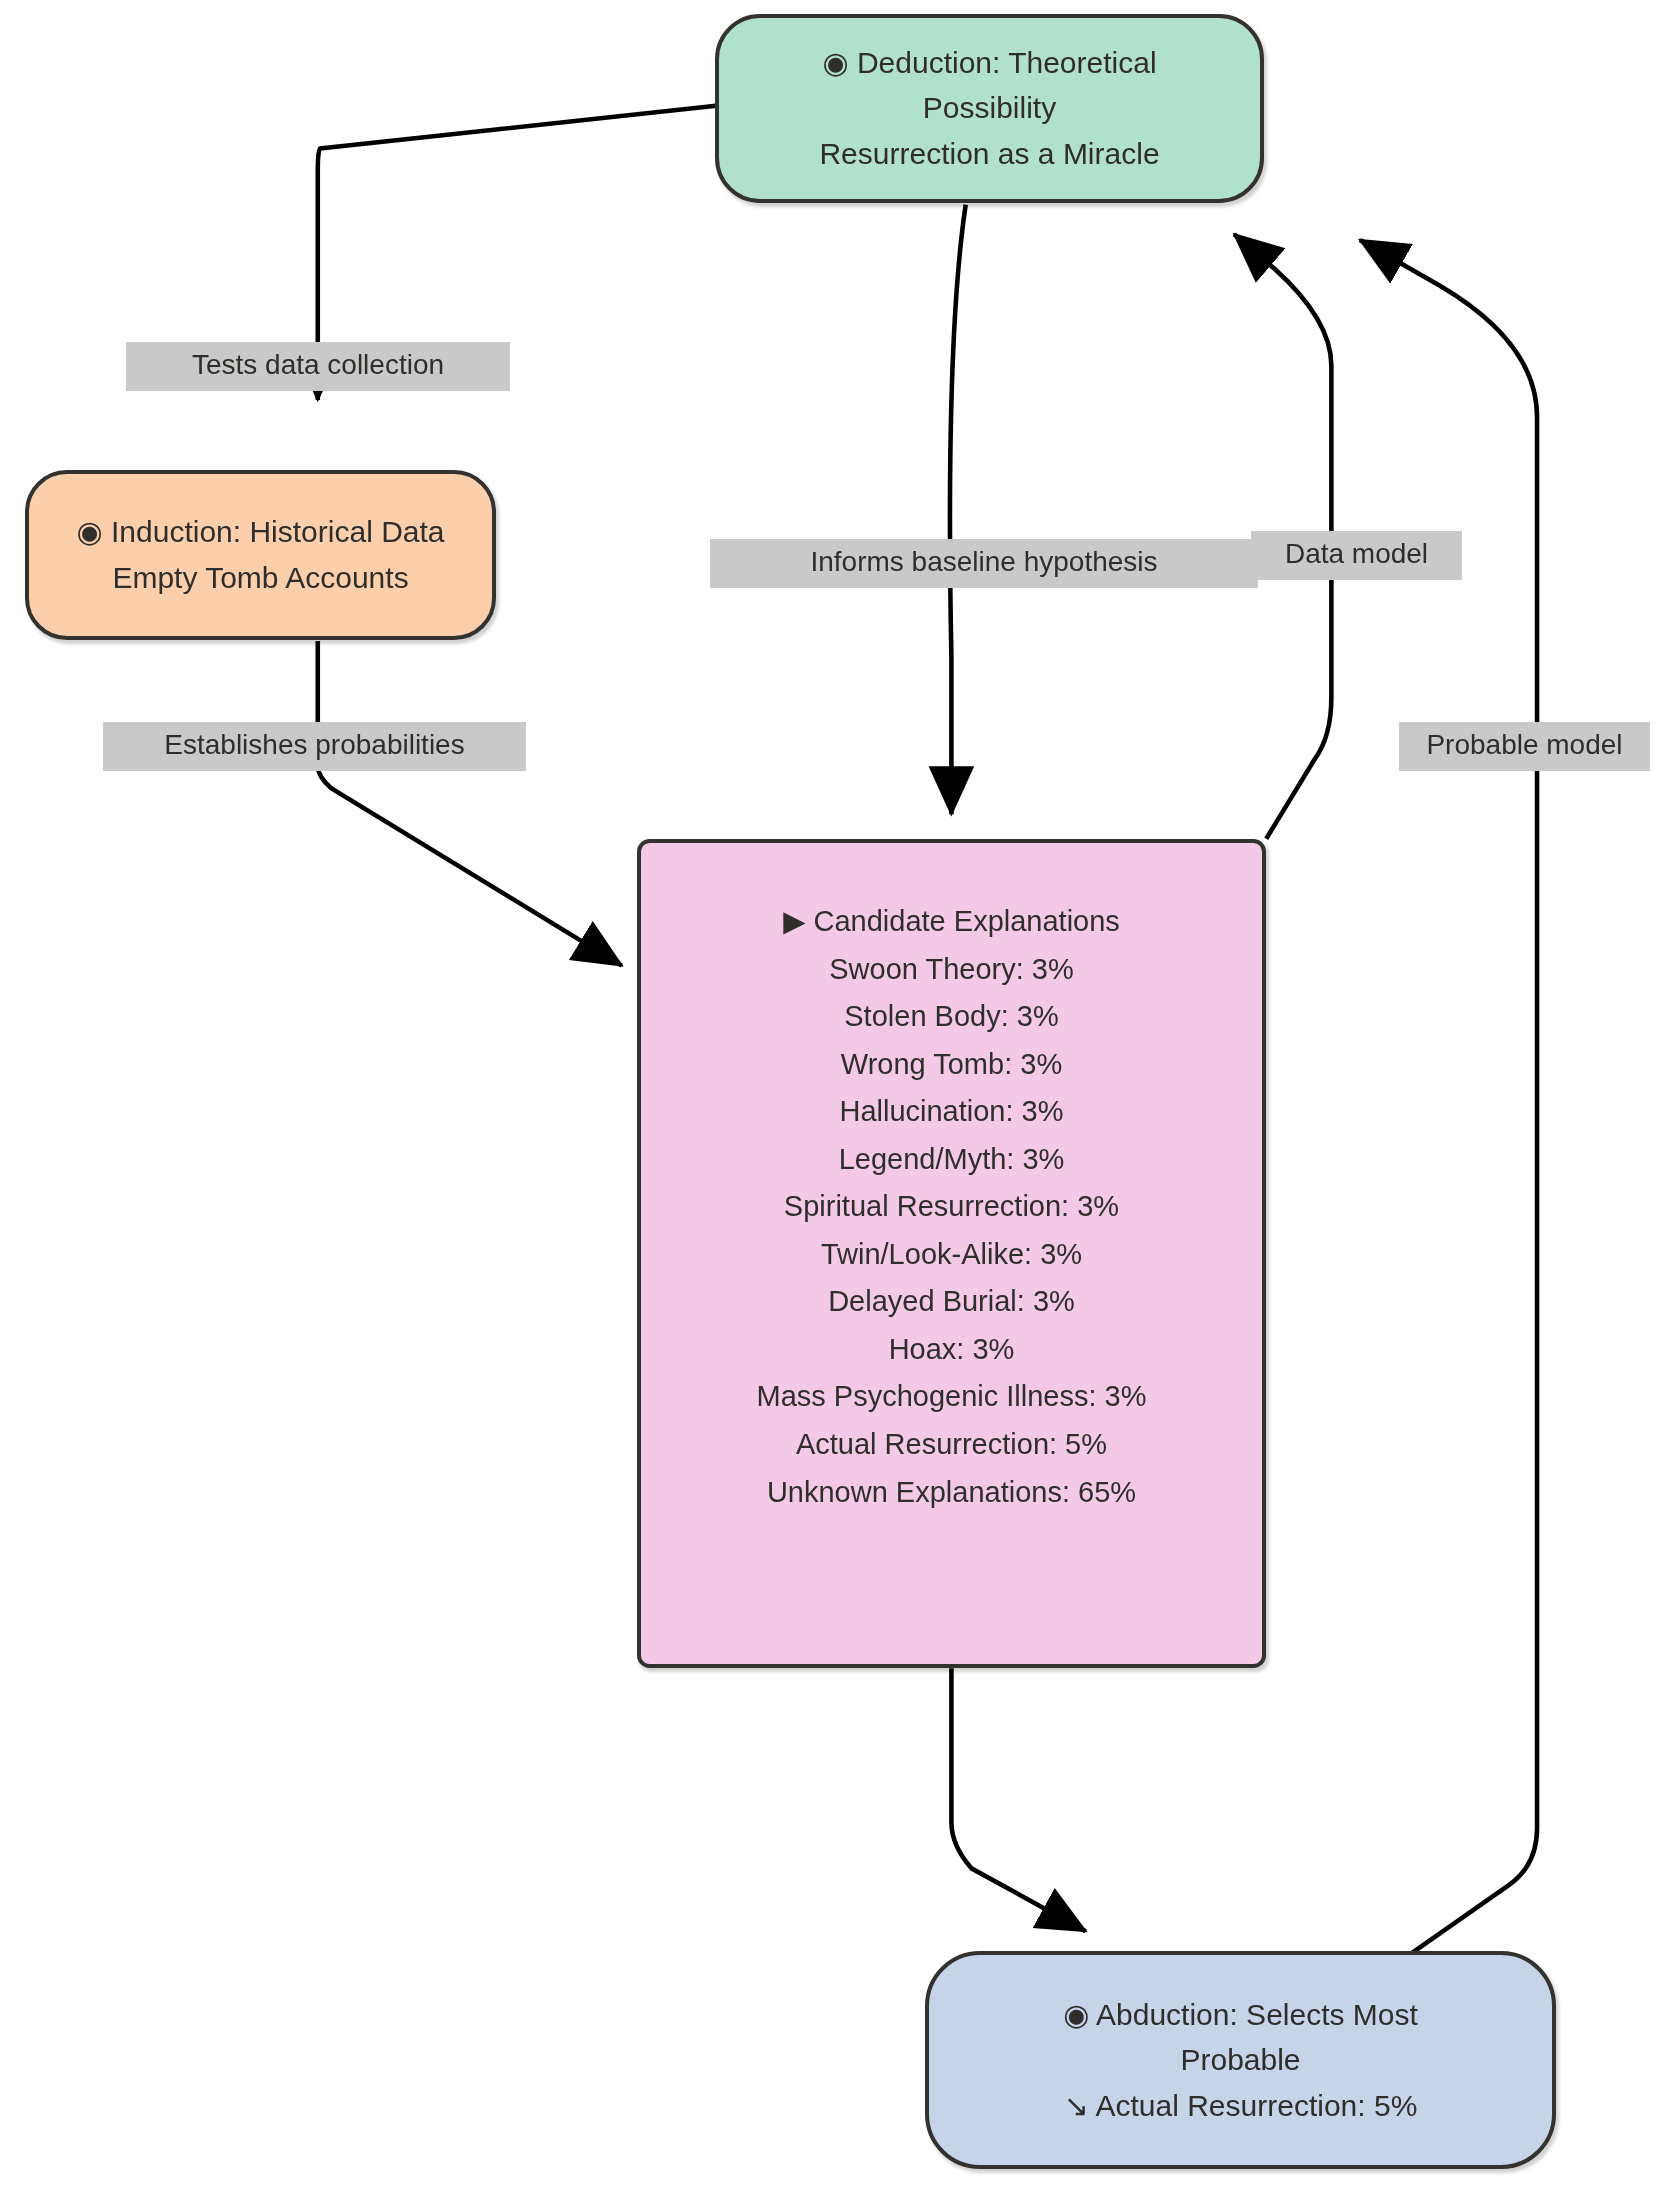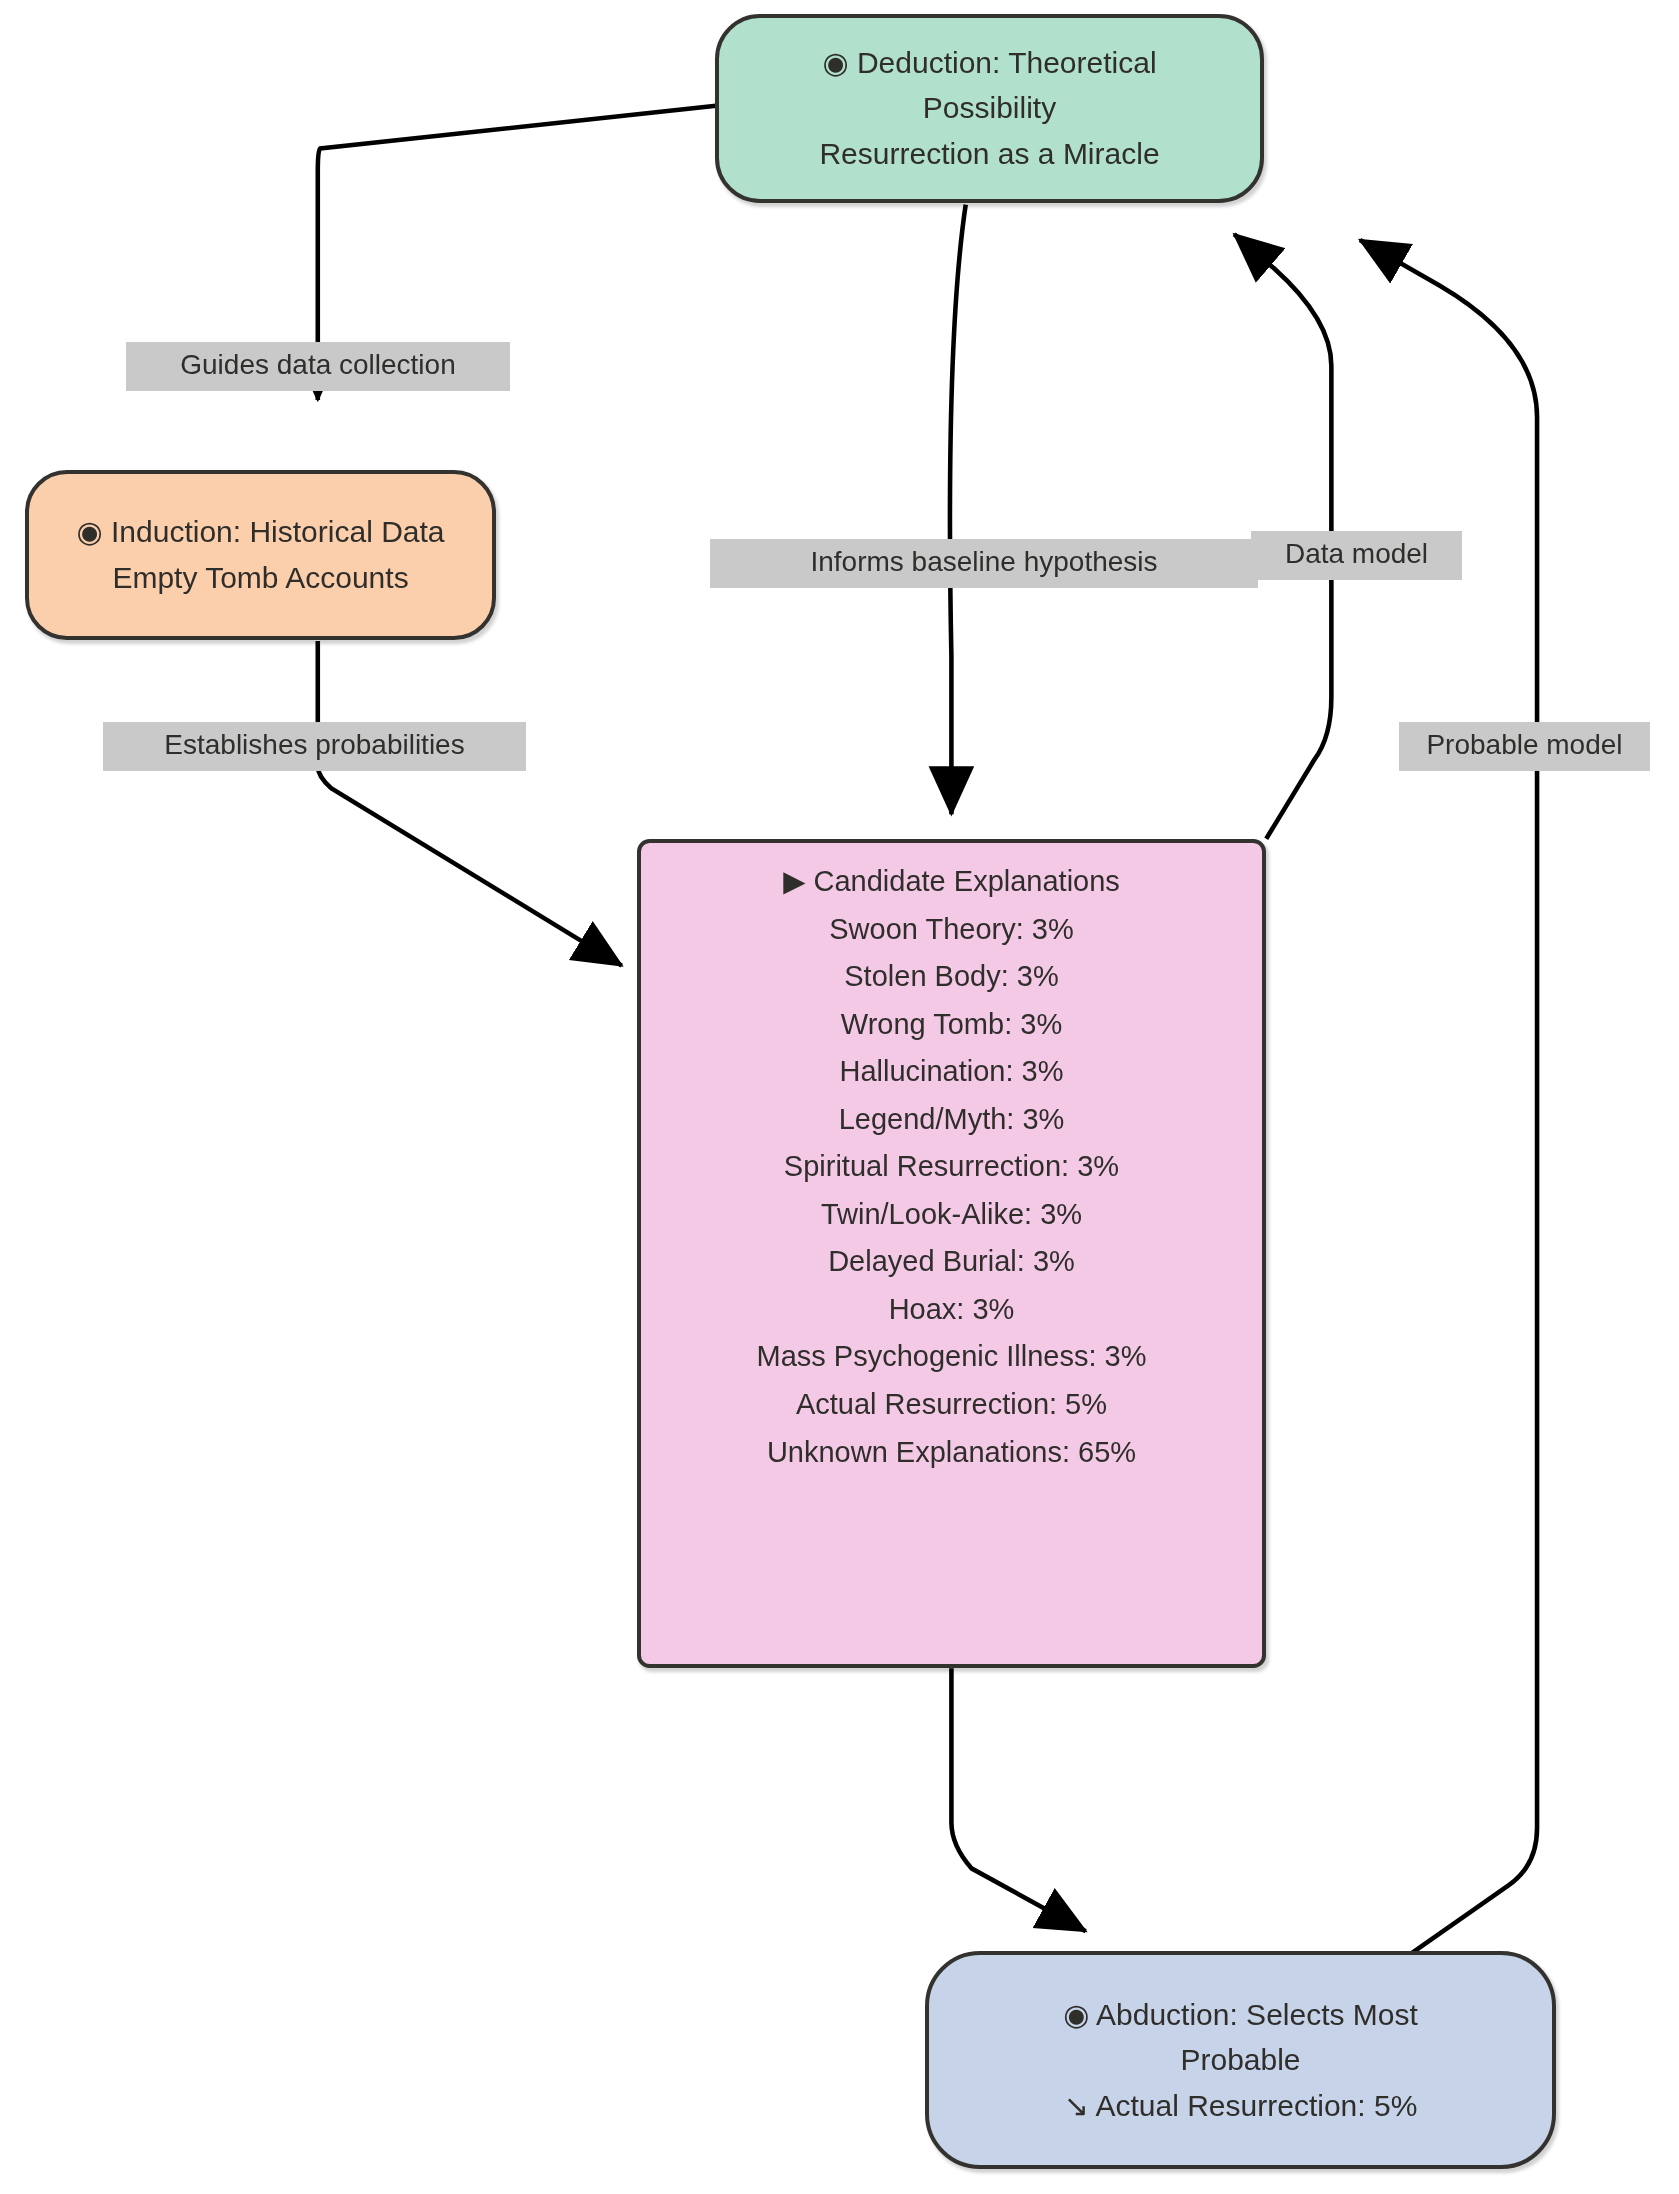--- a/index.html
+++ b/index.html
@@ -46,21 +46,21 @@
     border-radius:55px;
   }
   #node-candidates{
     left:637px; top:839px; width:629px; height:829px;
     background:#f4c9e6;
     border-radius:12.6px;
     justify-content:flex-start;
     padding-top:15px;
   }
   #node-candidates .ln{line-height:1.64;font-size:29px;}
-  .hdr{font-size:30px;}
+  .hdr{font-size:30px;margin-top:40px;}
 
   .elabel{
     position:absolute;
     background:#c9c9c9;
     color:#2f2e2b;
     font-size:28px;
     line-height:1.42;
     text-align:center;
     padding:3.4px 6.9px 5.7px 6.9px;
     box-sizing:border-box;
@@ -121,20 +121,20 @@
     <span class="ln">Actual Resurrection: 5%</span>
     <span class="ln">Unknown Explanations: 65%</span>
   </div>
 
   <div class="node" id="node-abduction">
     <span class="ln">◉ Abduction: Selects Most</span>
     <span class="ln">Probable</span>
     <span class="ln">↘ Actual Resurrection: 5%</span>
   </div>
 
-  <div class="elabel" id="lbl-guides">Guides data collection</div>
+  <div class="elabel" id="lbl-guides">Tests data collection</div>
   <div class="elabel" id="lbl-establishes">Establishes probabilities</div>
   <div class="elabel" id="lbl-informs">Informs baseline hypothesis</div>
   <div class="elabel" id="lbl-tests">Data model</div>
   <div class="elabel" id="lbl-refines">Probable model</div>
 
 </div>
 
 
 </body></html>

